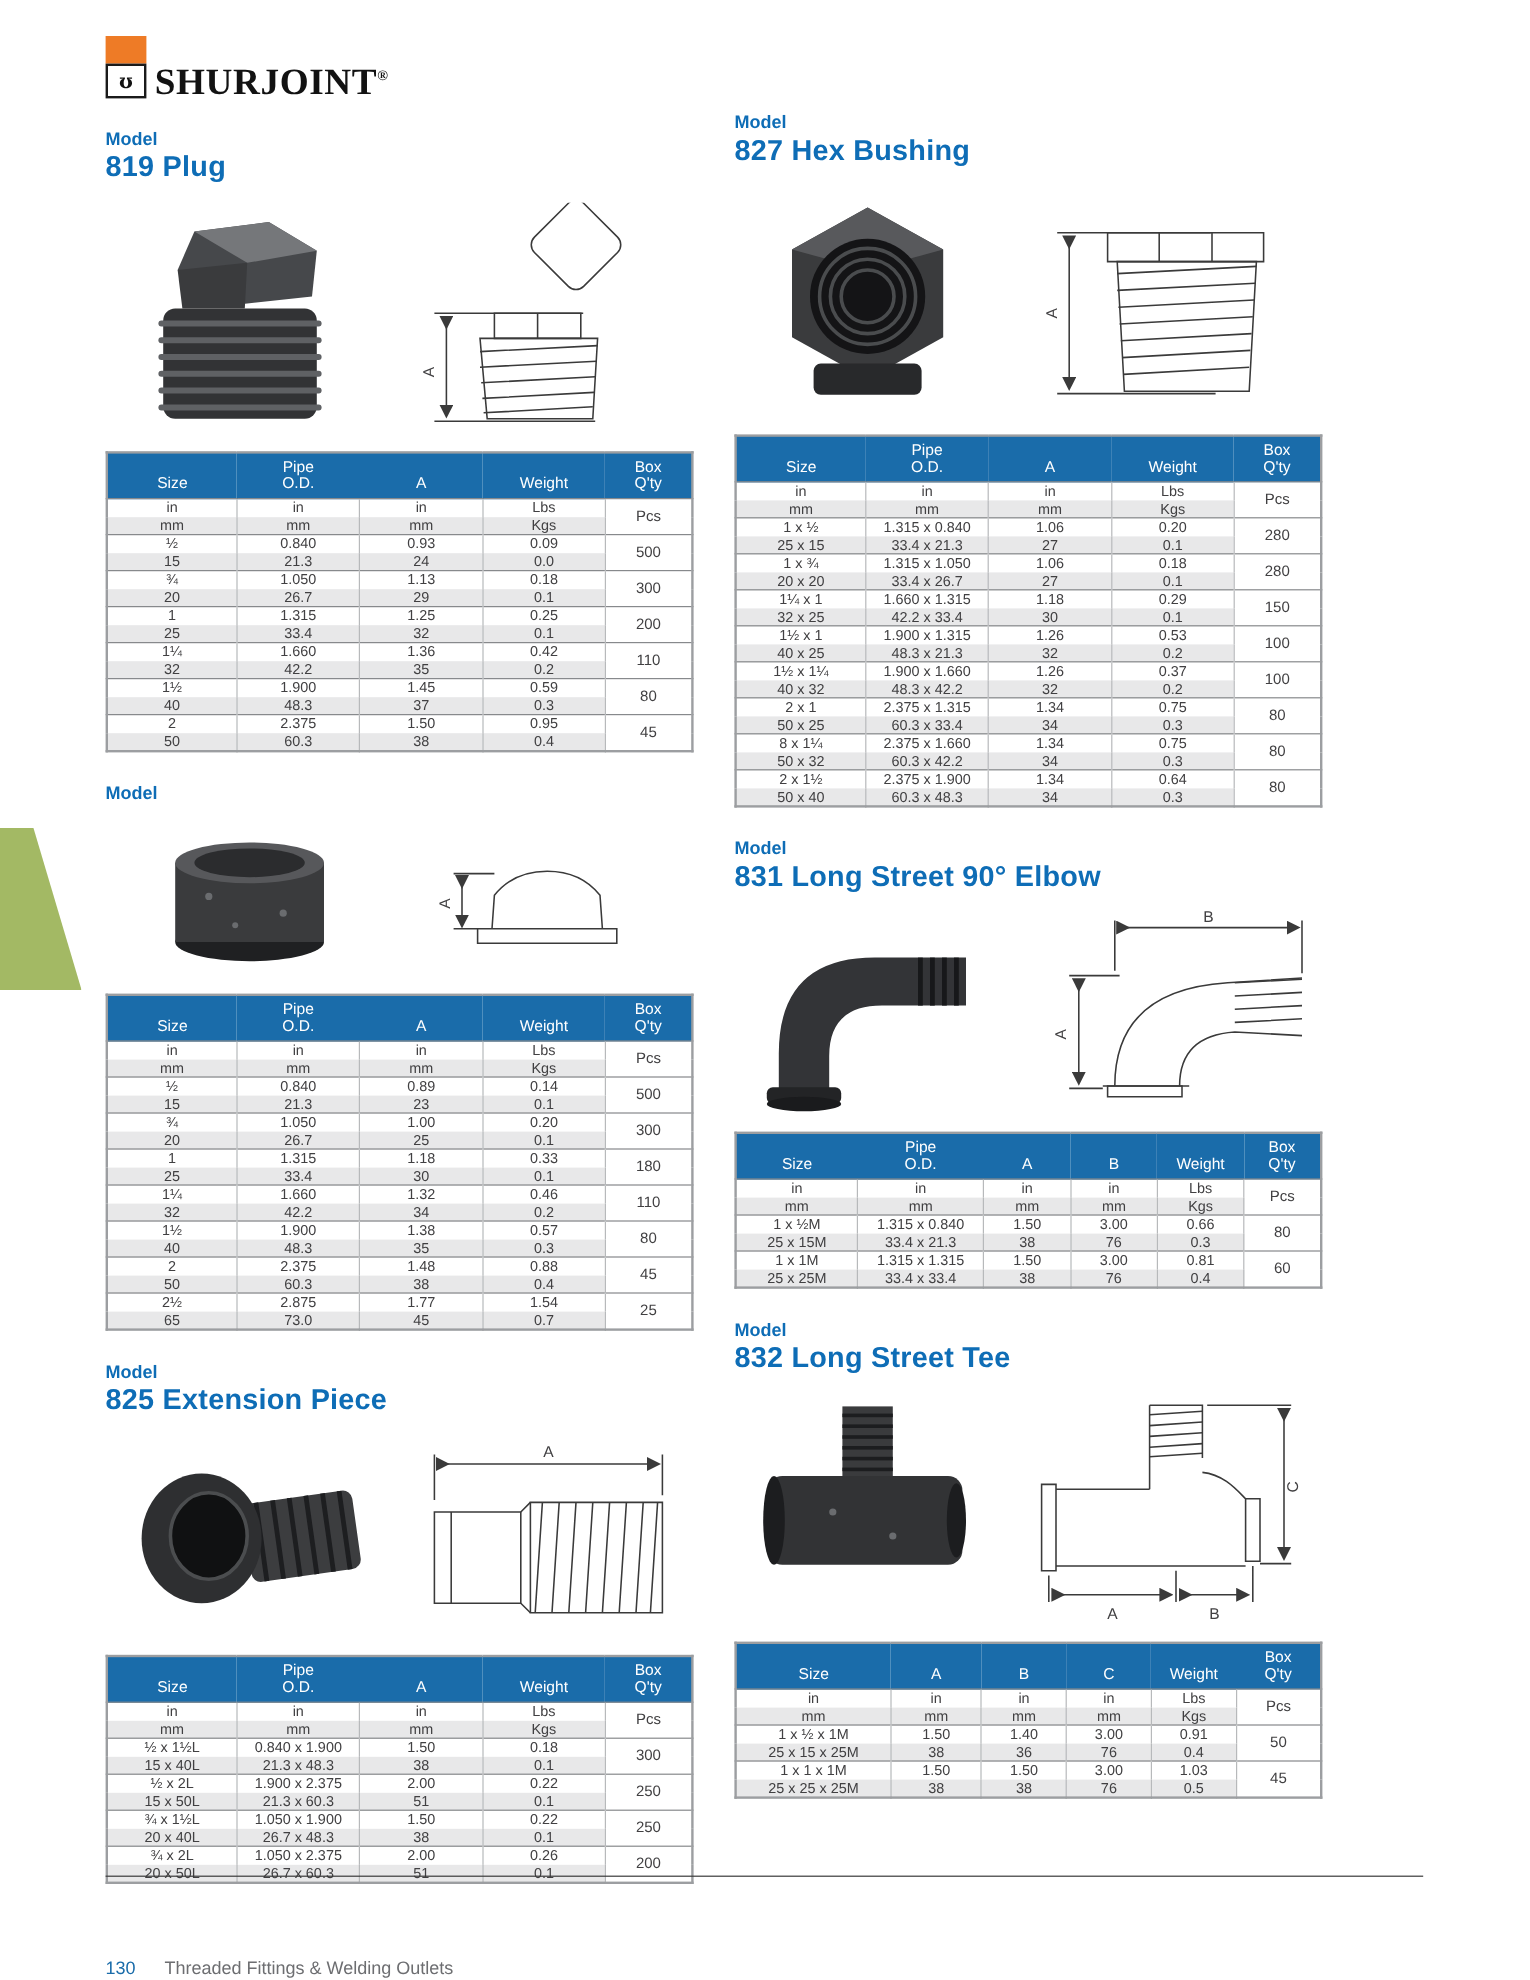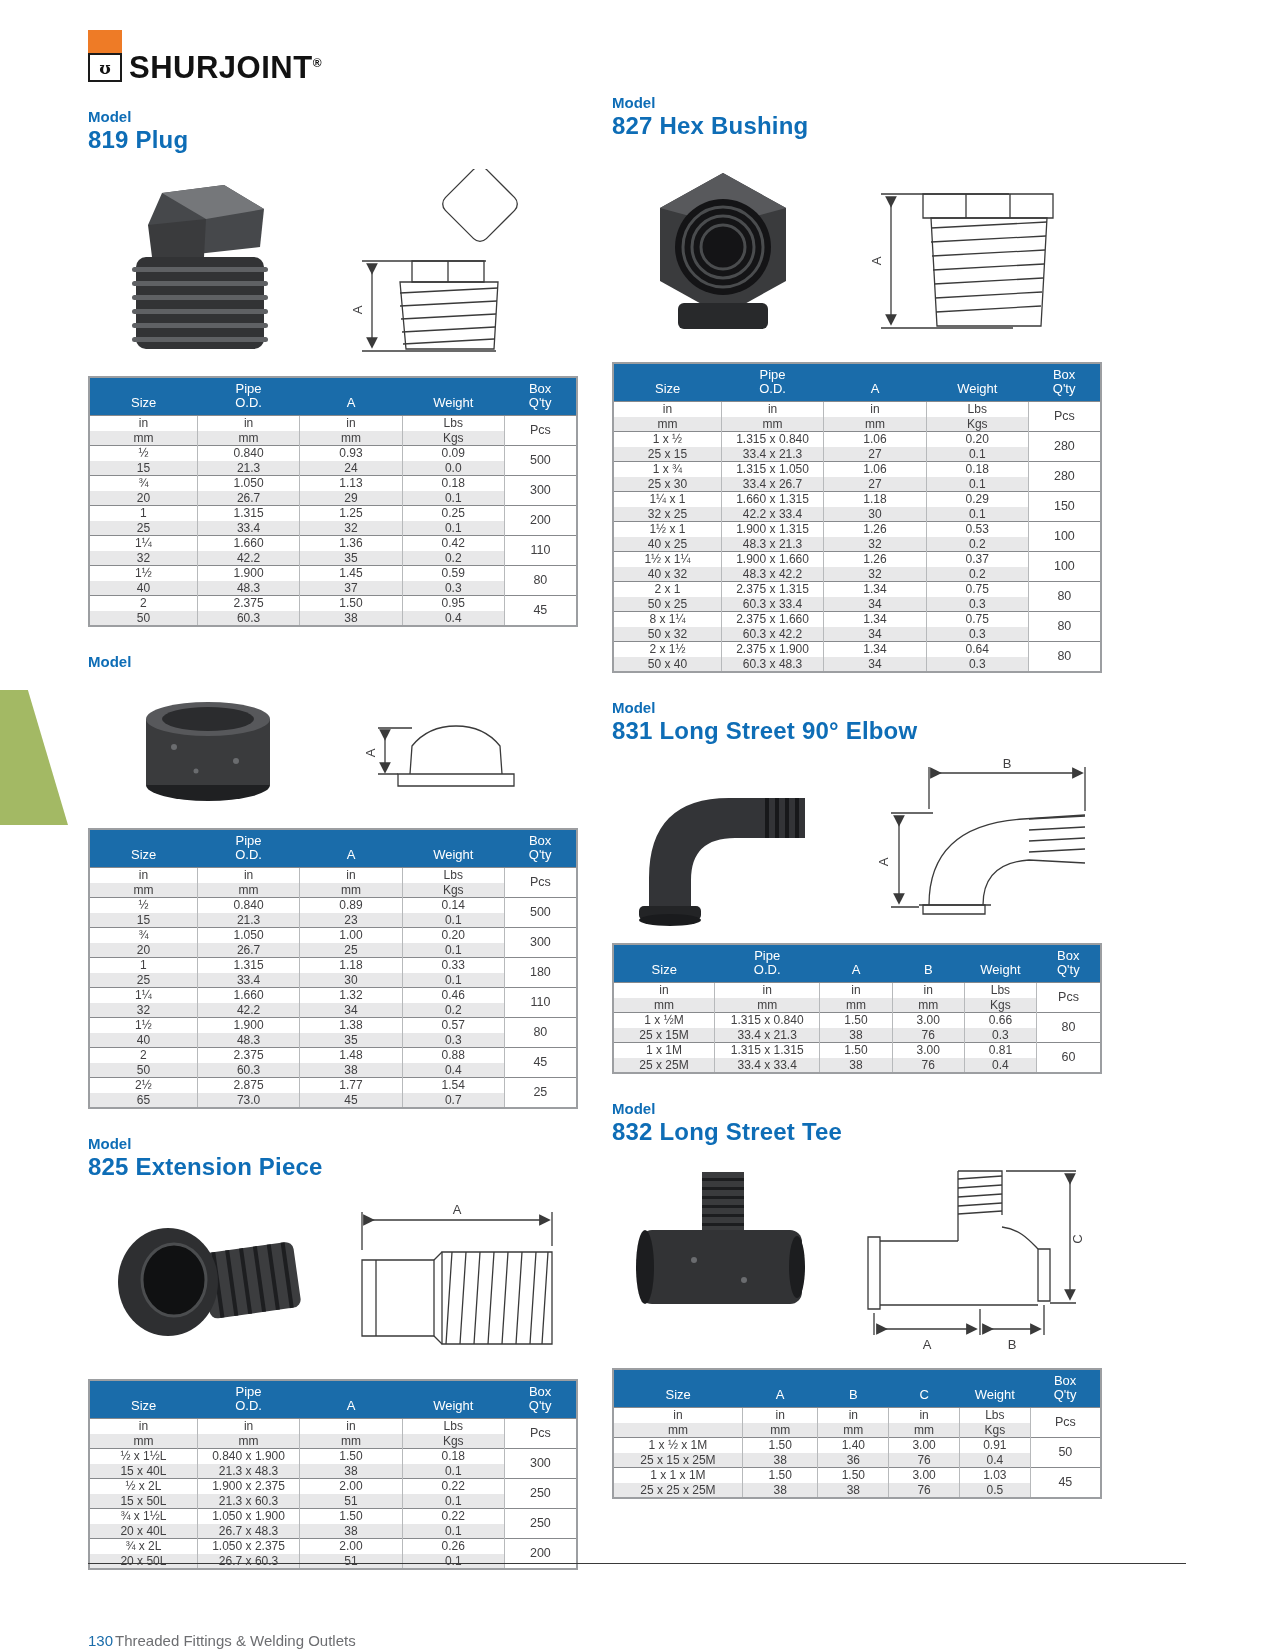--- a/index.html
+++ b/index.html
@@ -9,42 +9,42 @@
   .side-tab{position:absolute;left:0;top:690px;width:68px;height:135px;background:#a3b964;
             clip-path:polygon(0 0,41% 0,100% 100%,0 100%);}
   .content{position:absolute;left:88px;top:30px;width:1014px;display:flex;gap:34px;}
   .col{width:490px;}
   
   .logo-row{display:flex;align-items:flex-end;margin-bottom:26px;}
   .logo-badge{display:flex;flex-direction:column;margin-right:7px;}
   .logo-orange{width:34px;height:23px;background:#ee7b26;}
   .logo-box{width:30px;height:25px;border:2px solid #1a1a1a;display:flex;align-items:center;
             justify-content:center;font-family:"DejaVu Serif",serif;font-weight:bold;font-size:17px;color:#111;}
-  .brand{font-family:Liberation Sans, sans-serif;font-weight:bold;font-size:31px;line-height:.95;
+  .brand{font-family:Liberation Serif, serif;font-weight:bold;font-size:31px;line-height:.95;
          color:#121212;letter-spacing:.5px;}
   .brand sup{font-size:12px;}
   
   .model-label{color:#0e6db6;font-weight:bold;font-size:15px;margin:0 0 1px;}
   .product-title{color:#0e6db6;font-weight:bold;font-size:24px;margin:0 0 12px;letter-spacing:.2px;}
   .section{margin-bottom:26px;}
   .figures{display:flex;align-items:center;justify-content:space-around;margin:4px 0 14px;}
   .f-tall{height:196px;} .f-mid{height:172px;} .f-short{height:140px;}
   
   .spec{width:100%;border-collapse:collapse;table-layout:fixed;border:2px solid #9c9ea1;}
   .spec thead th{background:#1a6caa;color:#fff;font-weight:normal;font-size:13px;line-height:14px;
                  padding:4px 2px 5px;vertical-align:bottom;text-align:center;}
   .spec td{font-size:12px;line-height:14.5px;text-align:center;color:#414042;
            border-left:1px solid #b7b9bb;padding:0 2px;}
   .spec td:first-child{border-left:none;}
   .spec tr.g-top td{border-top:1px solid #87898c;}
   .spec tr.g-mm td{background:#e8e8e9;}
   .spec td.qty{background:#fff;vertical-align:middle;font-size:12.5px;}
   
   .footer-rule{position:absolute;left:88px;top:1563px;width:1098px;height:1px;background:#3a3a3a;}
-  .footer{position:absolute;left:88px;top:1584px;font-size:15px;display:flex;gap:2px;align-items:baseline;}
+  .footer{position:absolute;left:88px;top:1584px;font-size:15px;display:flex;gap:24px;align-items:baseline;}
   .footer .pgnum{color:#1a6caa;}
   .footer .pgtitle{color:#6d6e71;margin-top:48px;}
   
   .draw path,.draw line,.draw rect{vector-effect:non-scaling-stroke;}
   .dimtxt{font-size:13px;fill:#414042;font-family:"Liberation Sans",sans-serif;}
 </style>
 </head>
 <body>
 
 <div class="page">
@@ -619,21 +619,21 @@
                   <td>0.1</td>
                 </tr>
                 <tr class="g-top">
                   <td>1 x ¾</td>
                   <td>1.315 x 1.050</td>
                   <td>1.06</td>
                   <td>0.18</td>
                   <td rowspan="2" class="qty">280</td>
                 </tr>
                 <tr class="g-mm">
-                  <td>25 x 30</td>
+                  <td>20 x 20</td>
                   <td>33.4 x 26.7</td>
                   <td>27</td>
                   <td>0.1</td>
                 </tr>
                 <tr class="g-top">
                   <td>1¼ x 1</td>
                   <td>1.660 x 1.315</td>
                   <td>1.18</td>
                   <td>0.29</td>
                   <td rowspan="2" class="qty">150</td>

